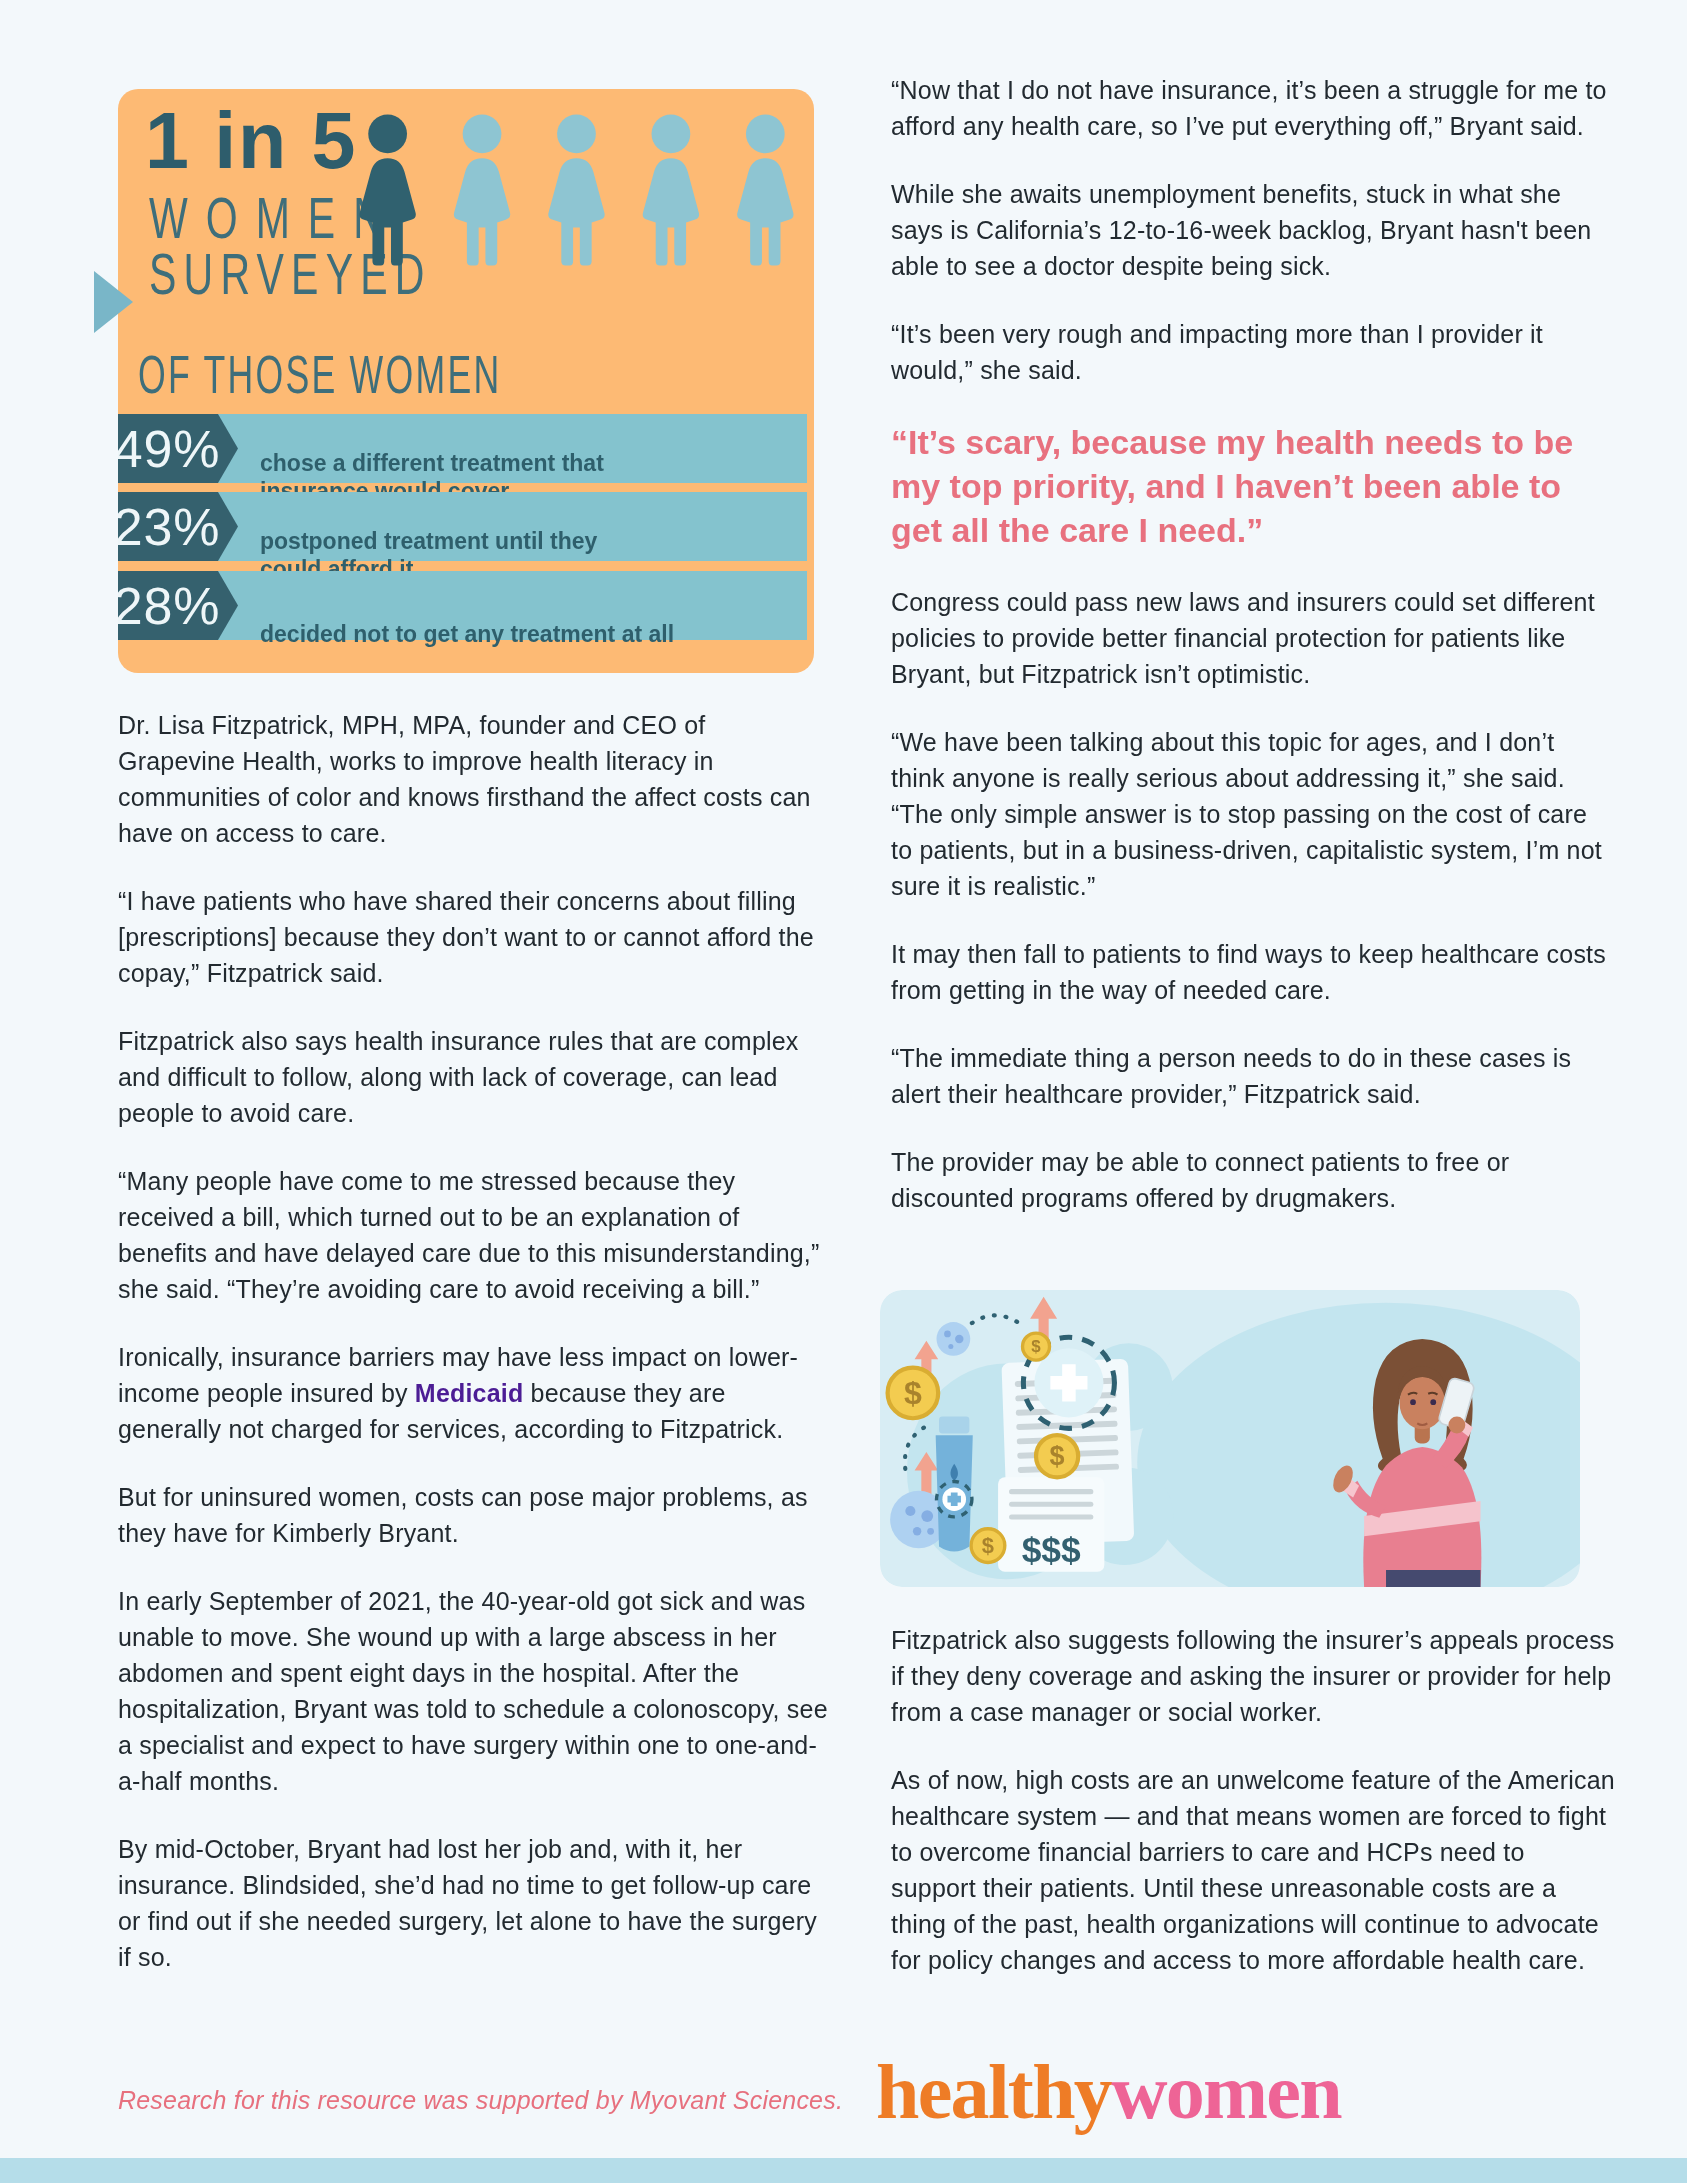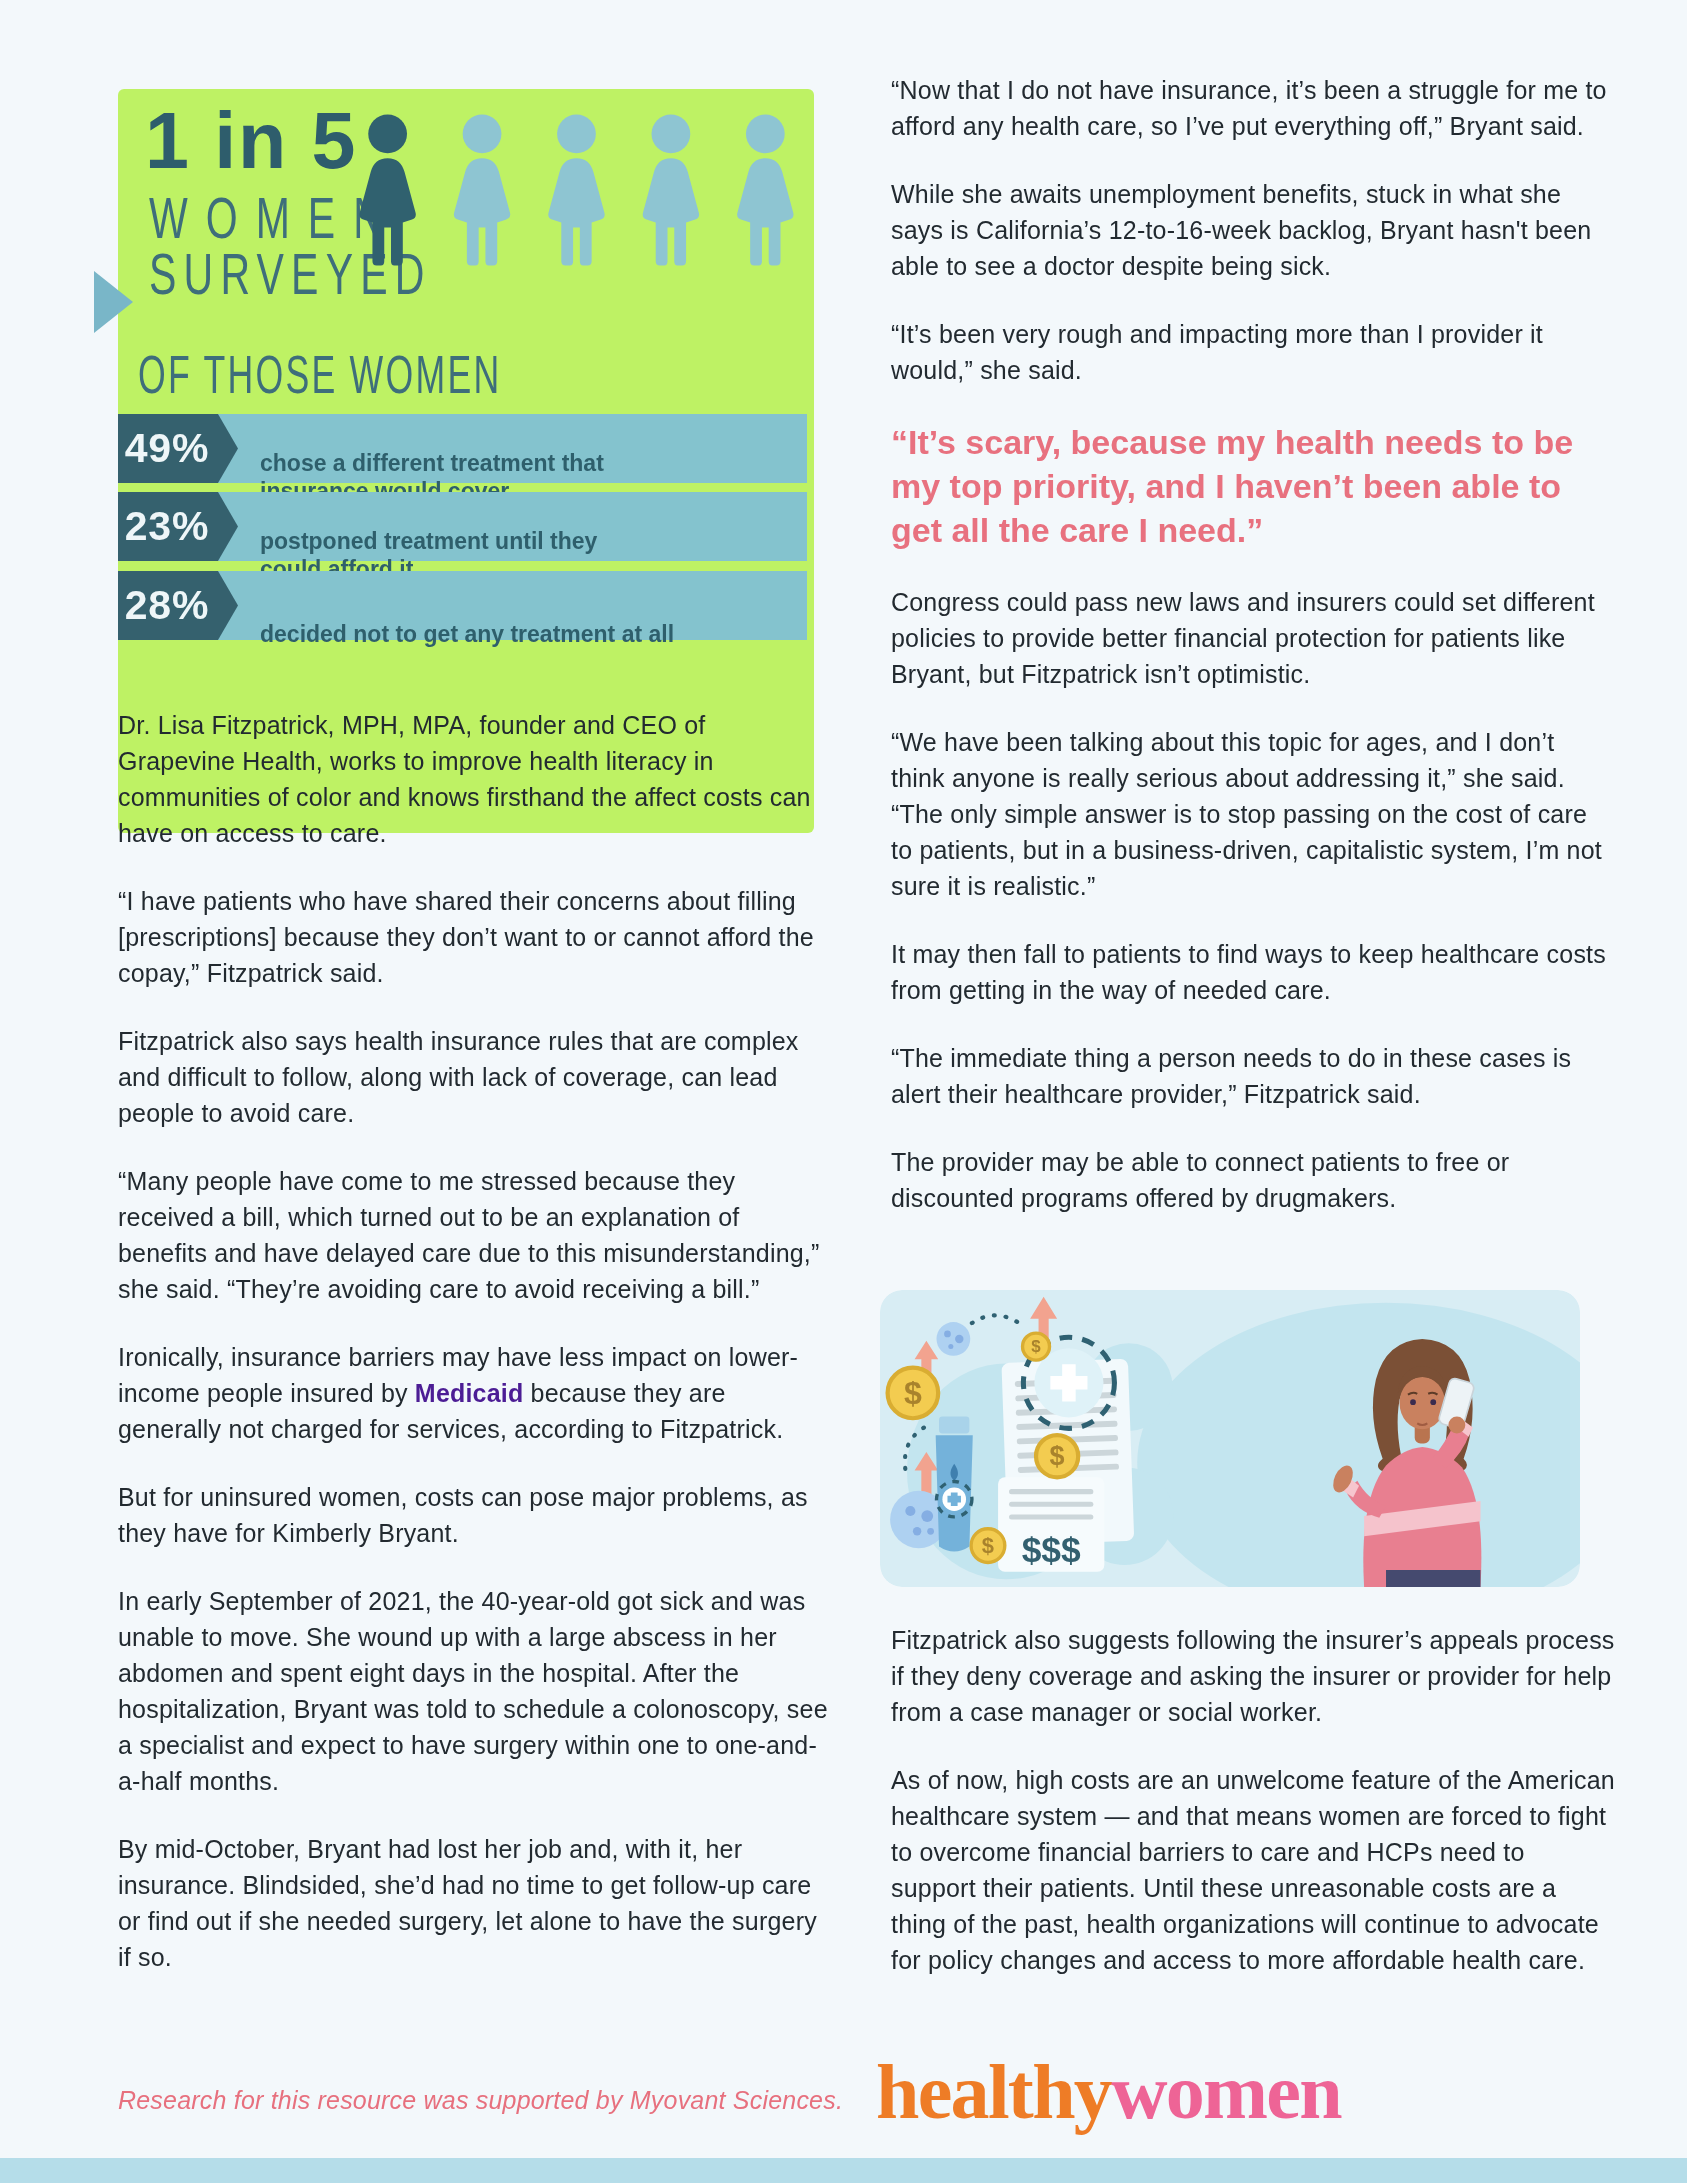--- a/index.html
+++ b/index.html
@@ -1,21 +1,21 @@
 <!DOCTYPE html>
 <html style="font-size:13.5px"><head>
 <meta charset="utf-8">
 <style>
   html,body{margin:0;padding:0;background:#f3f8fb;}
   .page{position:relative;width:1688px;height:2183px;background:#f3f8fb;
         font-family:"Liberation Sans",sans-serif;overflow:hidden;}
 
   
-  .infographic{position:absolute;left:118px;top:89px;width:696px;height:744px;
-               background:#bef264;border-radius:6px;}
+  .infographic{position:absolute;left:118px;top:89px;width:696px;height:584px;
+               background:#fdba74;border-radius:20px;}
   .ig-big{position:absolute;left:27px;top:11.8px;font-size:79px;font-weight:bold;
           color:#2e5d6c;letter-spacing:1.7px;line-height:1;}
   .ig-thin{position:absolute;color:#3e6e7b;transform-origin:left top;
            transform:scaleX(0.72);line-height:1;white-space:nowrap;}
   .ig-women{left:31px;top:101px;font-size:57px;letter-spacing:25px;}
   .ig-surveyed{left:31px;top:157px;font-size:57px;letter-spacing:10px;}
   .ig-icons{position:absolute;left:230px;top:17px;width:462px;height:167px;}
   .ig-chevron{position:absolute;left:-24.5px;top:182px;width:0;height:0;
               border-top:31px solid transparent;border-bottom:31px solid transparent;
               border-left:39px solid #79b6c8;}
@@ -23,21 +23,21 @@
               line-height:30px;color:#35656f;}
   .ig-section-title{position:absolute;left:20px;top:258px;font-size:54px;color:#3e6e7b;
                     letter-spacing:3.4px;transform:scaleX(0.66);transform-origin:left top;
                     white-space:nowrap;line-height:1;}
   .stat-row{position:absolute;left:0;width:689px;height:69px;}
   .stat-fill{position:absolute;inset:0;background:#84c3ce;}
   .stat-arrow{position:absolute;left:0;top:0;width:120px;height:69px;background:#35616e;
               clip-path:polygon(0 0,100px 0,120px 50%,100px 100%,0 100%);
               display:flex;align-items:center;justify-content:center;
               padding-right:22px;box-sizing:border-box;}
-  .stat-pct{font-size:41px;font-weight:bold;color:#eef6f8;letter-spacing:0.8px;}
+  .stat-pct{font-size:52px;font-weight:normal;color:#eef6f8;letter-spacing:0.8px;}
   .stat-label{position:absolute;left:142px;top:50%;transform:translateY(-50%);
               font-size:23px;font-weight:bold;color:#2e5f6c;line-height:28px;width:397px;margin-top:28px;}
   .stat-row--wide .stat-label{width:540px;}
 
   
   .col{position:absolute;}
   .col-left{left:118px;top:707px;width:711px;}
   .col-right{left:891px;top:72px;width:724px;}
   .col-right-bottom{left:891px;top:1622px;width:724px;}
   .col p{margin:0 0 32px 0;font-size:25px;line-height:36px;color:#222a30;

